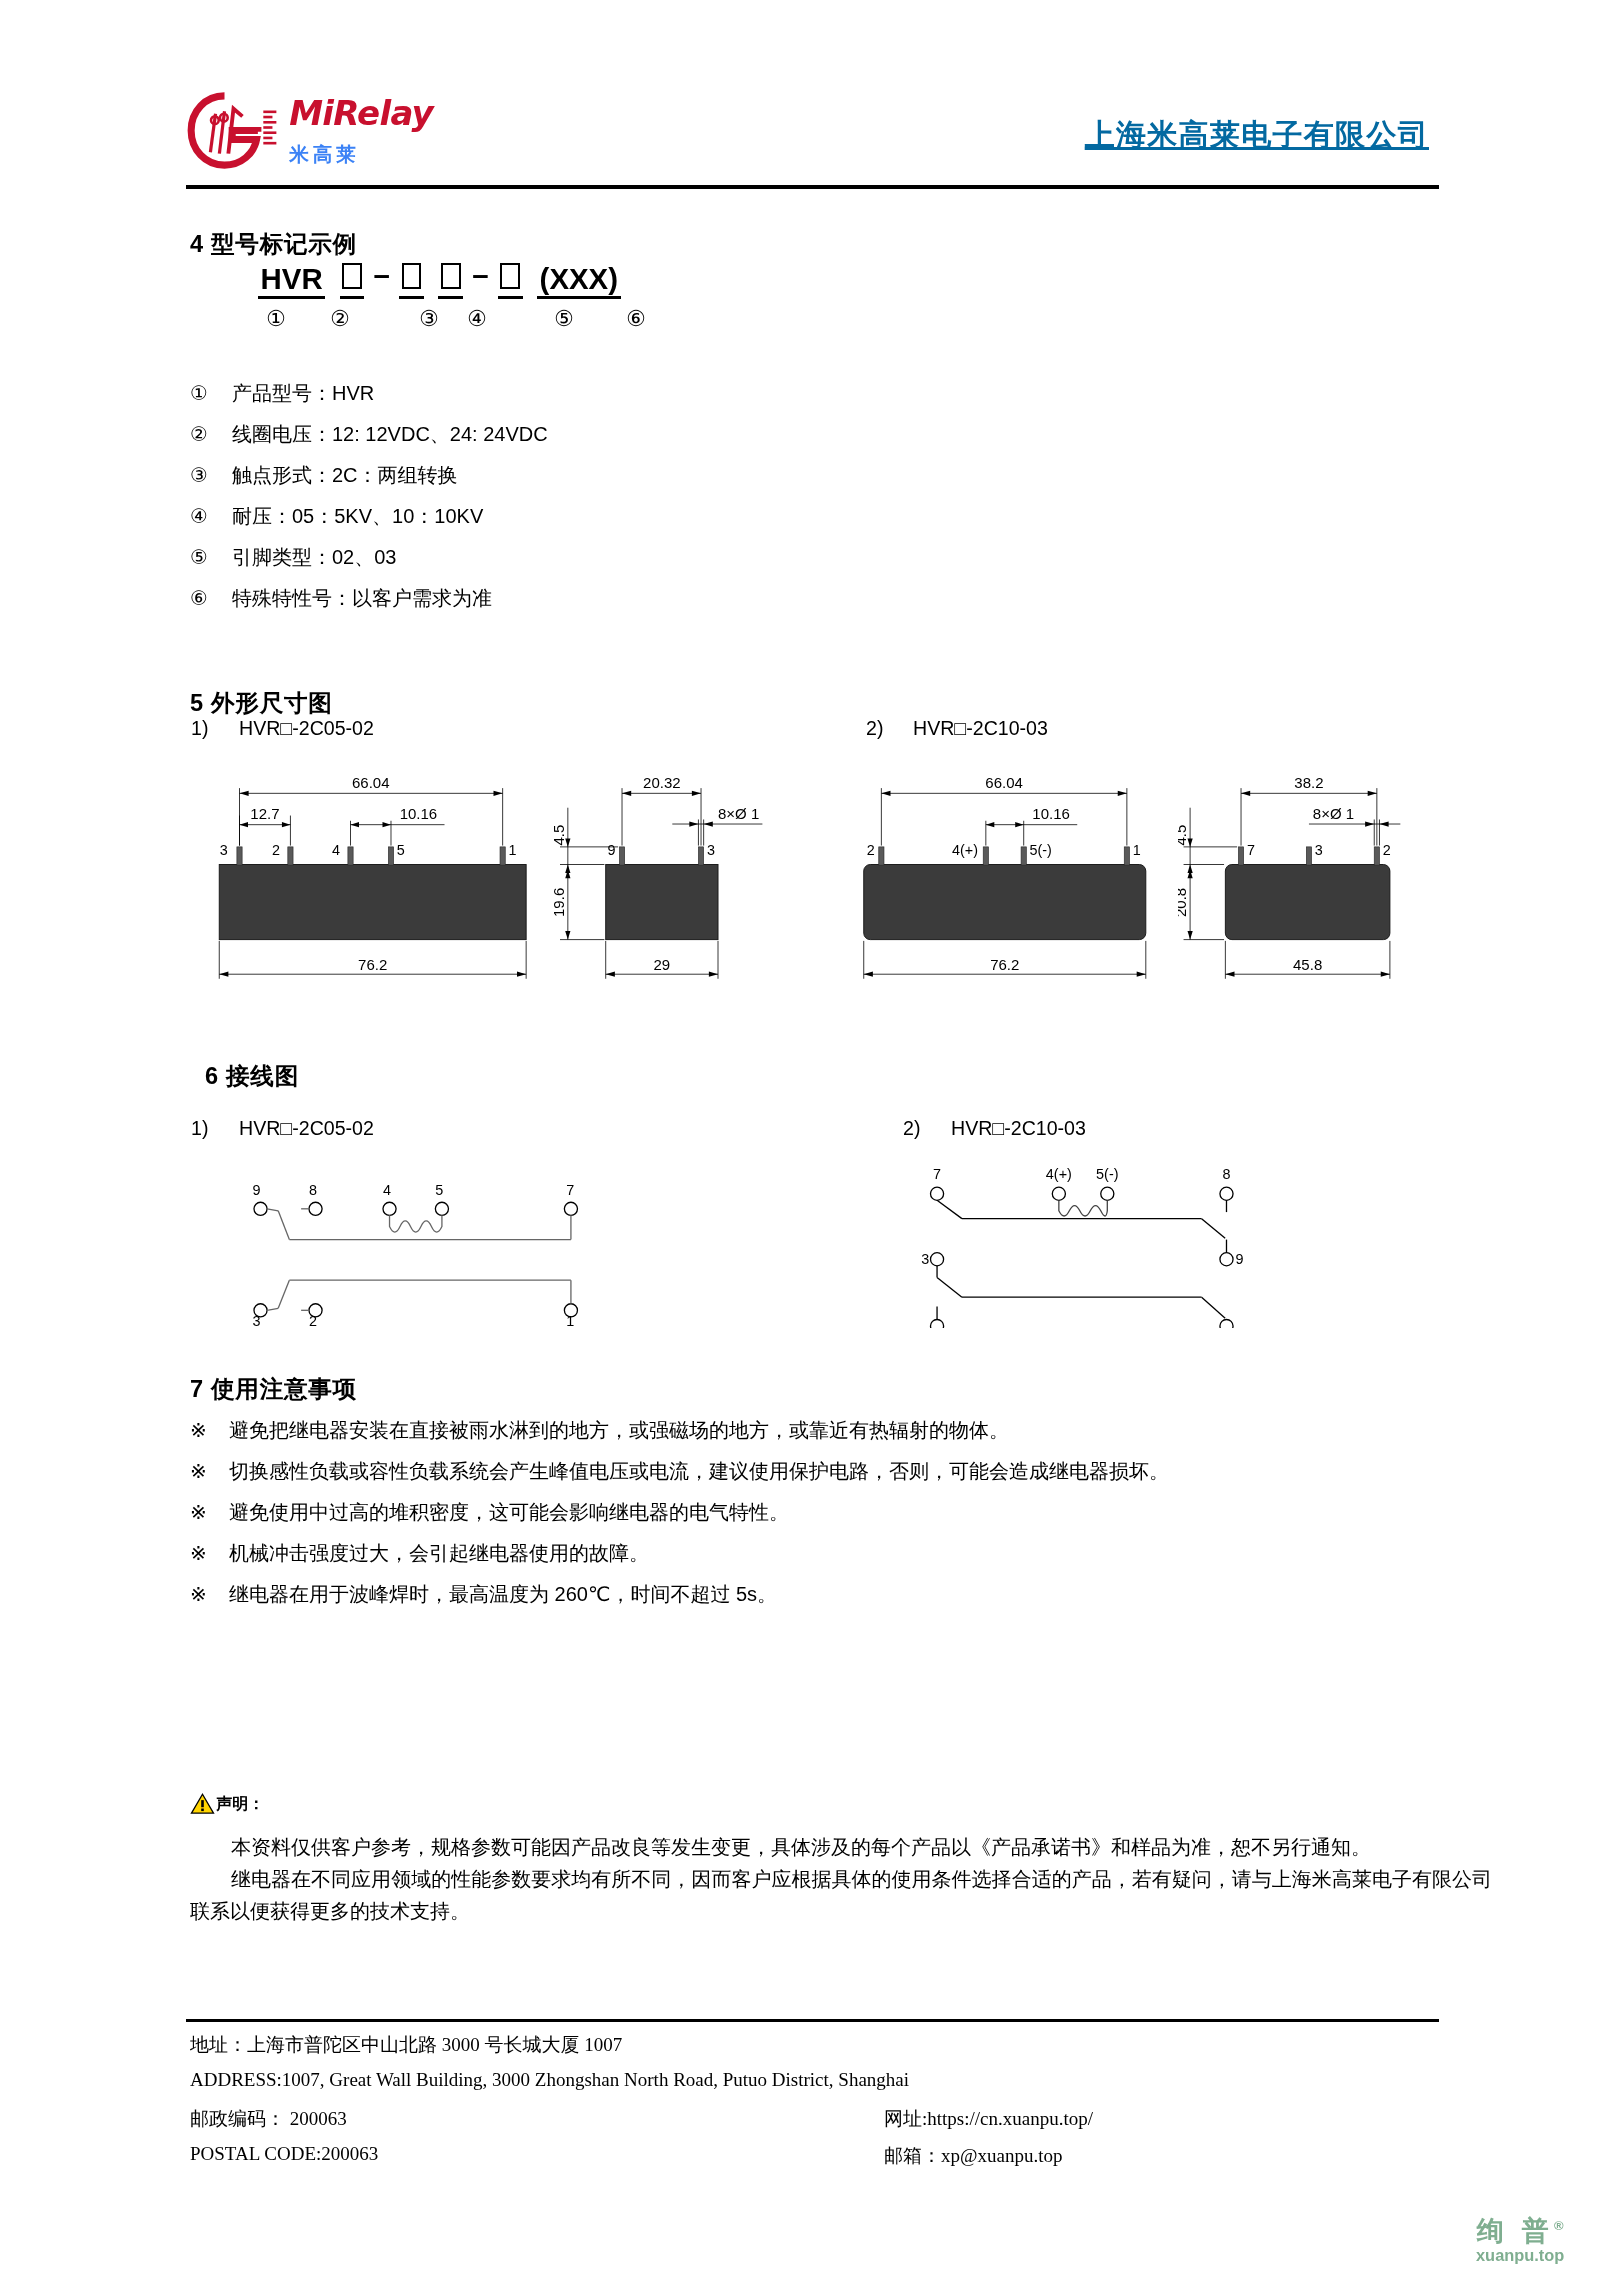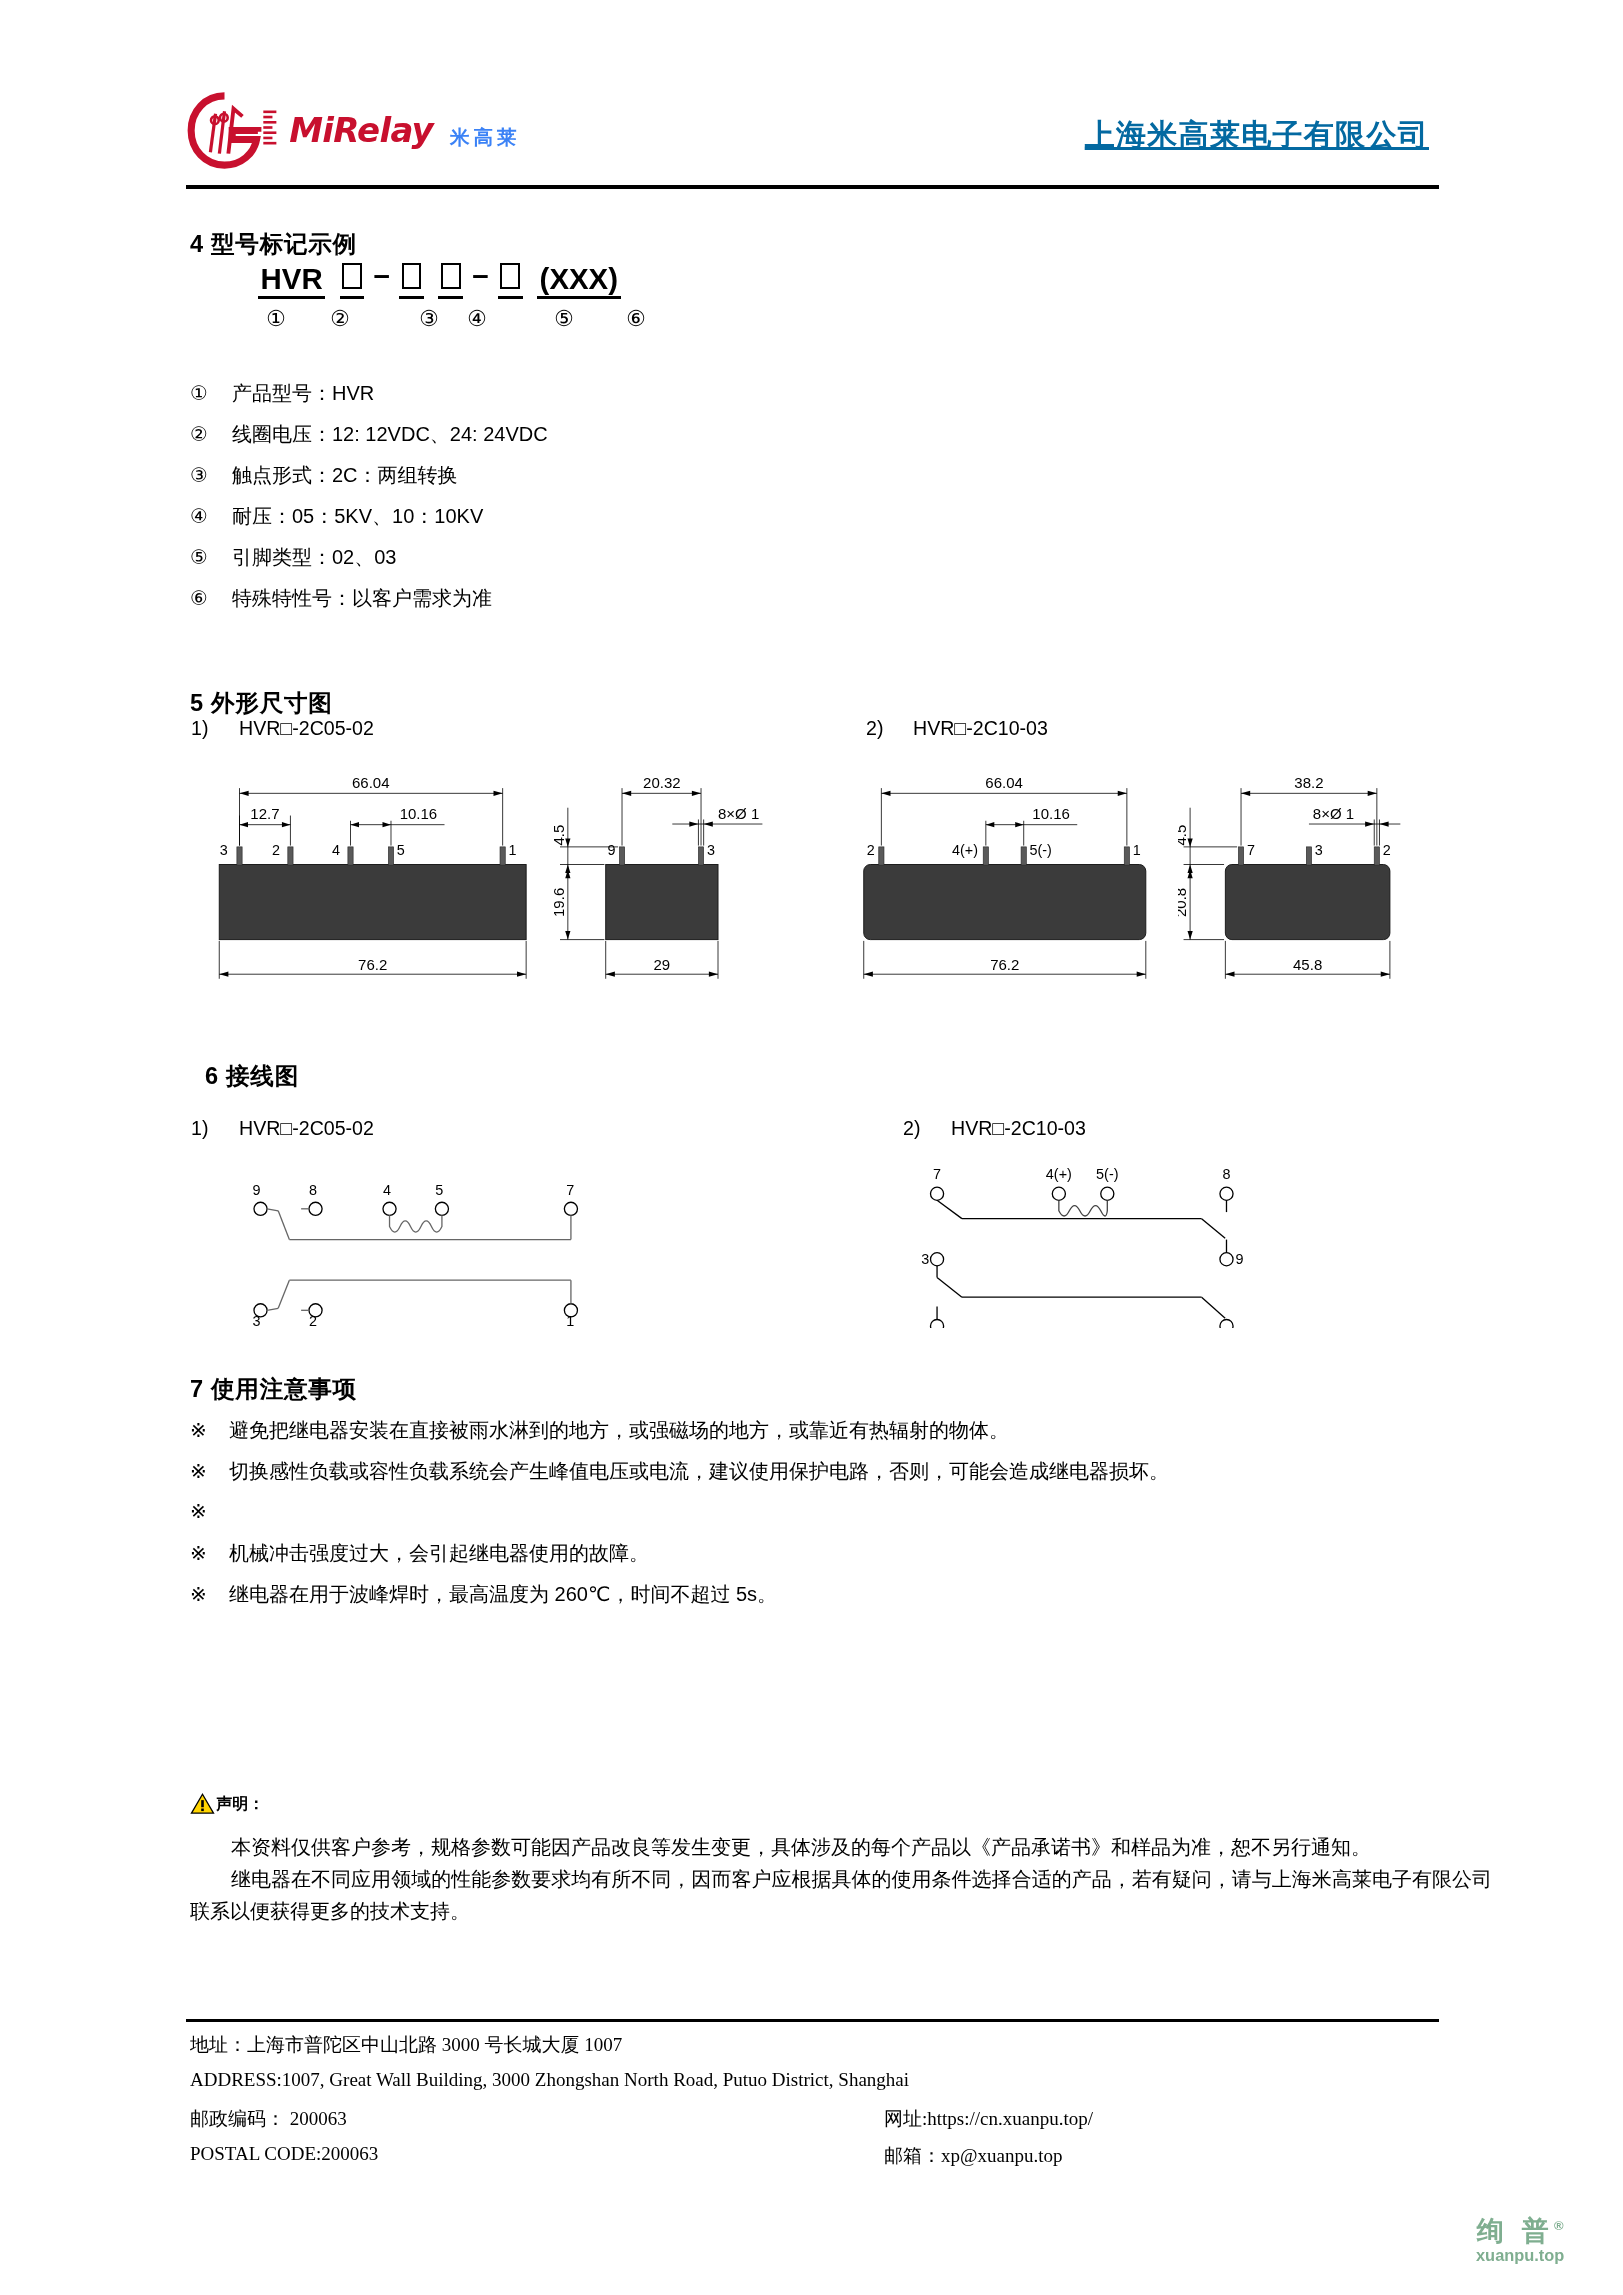--- a/index.html
+++ b/index.html
@@ -10,21 +10,21 @@
     color:#000;
     position:relative;
     overflow:hidden;
   }
   .page{position:absolute;left:0;top:0;width:1623px;height:2295px;}
 
   
   .header{position:absolute;left:186px;top:92px;width:1243px;height:85px;}
   .logo-wrap{position:absolute;left:0;top:0;display:flex;align-items:center;gap:9.2px;}
   .logo-mark{width:77px;height:77px;}
-  .logo-text{display:flex;flex-direction:row;justify-content:center;}
+  .logo-text{display:flex;flex-direction:column;justify-content:center;}
   .logo-en{font-family:"DejaVu Sans",sans-serif;font-weight:bold;font-style:italic;font-size:34px;color:#C8102E;line-height:1;letter-spacing:-0.7px;}
   .logo-cn{font-weight:bold;font-size:19.6px;color:#3b82f6;line-height:1.1;letter-spacing:3.9px;margin-top:14px;}
   .company{position:absolute;right:0;top:23px;font-size:30px;font-weight:bold;color:#0369a1;letter-spacing:1.3px;white-space:nowrap;text-decoration:underline;}
   .header-rule{position:absolute;left:186px;top:185px;width:1253px;height:3.9px;background:#000;}
 
   
   .h2{position:absolute;font-size:23.6px;font-weight:bold;letter-spacing:0.7px;white-space:nowrap;}
 
   
   .code-row{position:absolute;left:258px;top:258px;display:flex;align-items:flex-end;gap:0px;}
@@ -481,20 +481,21 @@
     <div class="note">
       <span class="mk">※</span>
       <span class="tx">避免把继电器安装在直接被雨水淋到的地方，或强磁场的地方，或靠近有热辐射的物体。</span>
     </div>
     <div class="note">
       <span class="mk">※</span>
       <span class="tx">切换感性负载或容性负载系统会产生峰值电压或电流，建议使用保护电路，否则，可能会造成继电器损坏。</span>
     </div>
     <div class="note">
       <span class="mk">※</span>
+      <span class="tx">避免使用中过高的堆积密度，这可能会影响继电器的电气特性。</span>
     </div>
     <div class="note">
       <span class="mk">※</span>
       <span class="tx">机械冲击强度过大，会引起继电器使用的故障。</span>
     </div>
     <div class="note">
       <span class="mk">※</span>
       <span class="tx">继电器在用于波峰焊时，最高温度为 260℃，时间不超过 5s。</span>
     </div>
   </div>

